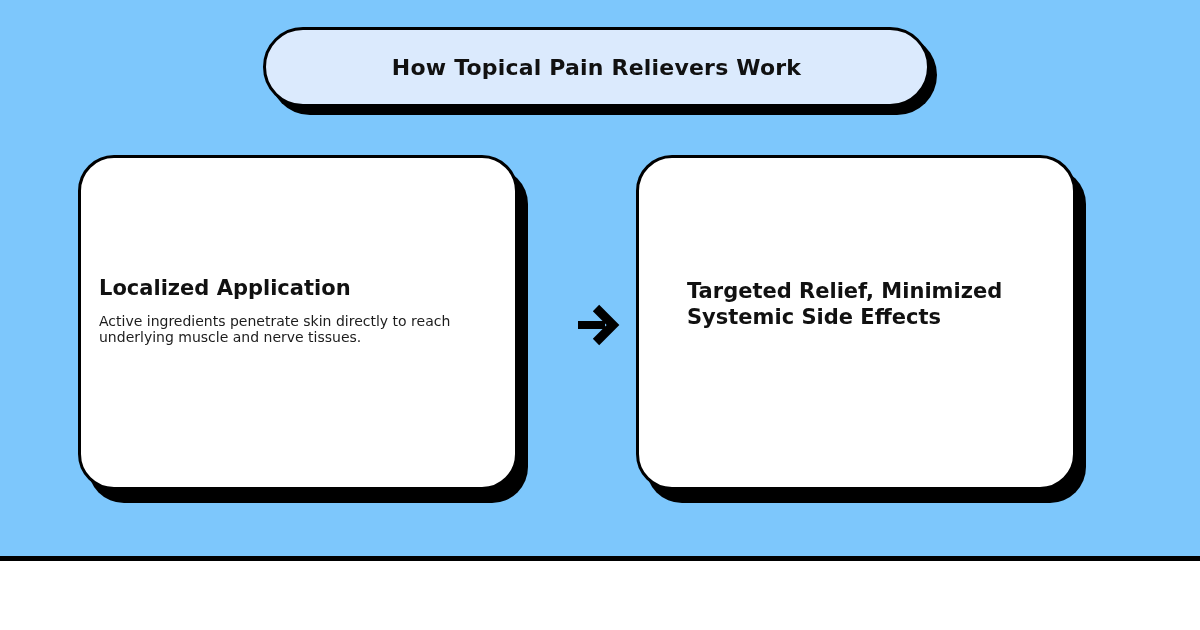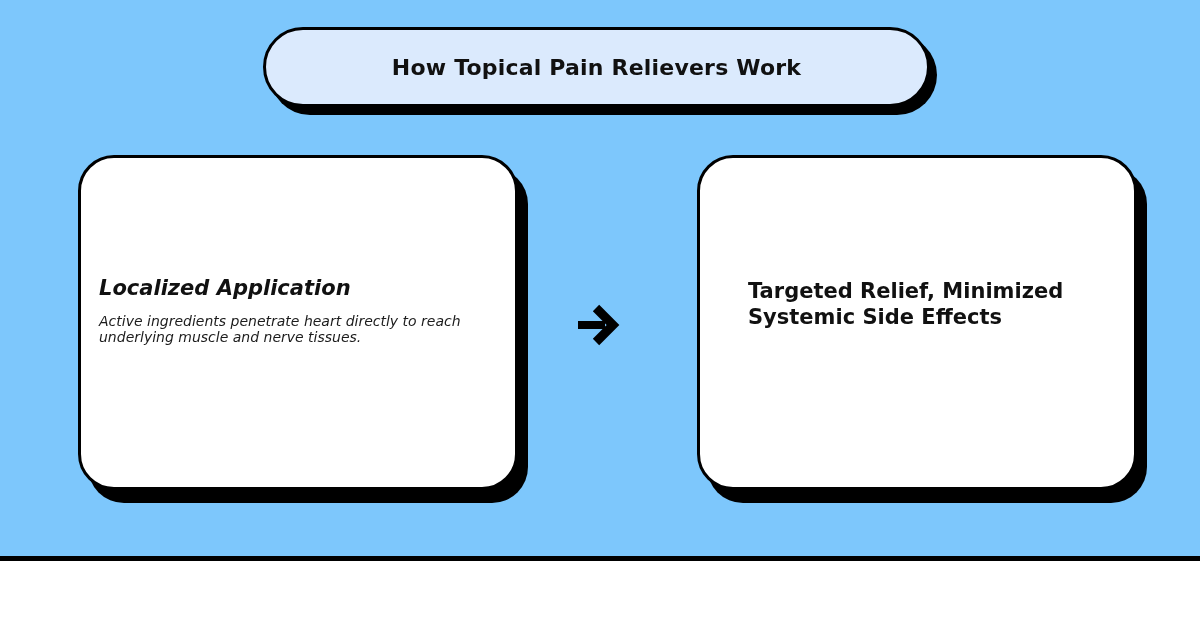--- a/index.html
+++ b/index.html
@@ -55,22 +55,22 @@
     width:440px;height:335px;
     background:var(--card-fill);
     border:3px solid var(--outline);
     border-radius:36px;
     box-shadow:10px 13px 0 0 var(--outline);
     display:flex;
     flex-direction:column;
     justify-content:center;
     padding:0 19px 24px 18px;
   }
-  .card-left{left:78px;font-style:italic;}
-  .card-right{left:697px;padding-left:48px;}
+  .card-left{left:78px;}
+  .card-right{left:636px;padding-left:48px;}
   .card h2{
     margin:0 0 12px 0;
     font-size:21px;
     line-height:1.2;
     font-weight:bold;
     color:var(--title-text);
     white-space:pre-line;
   }
   .card p{
     margin:0;
@@ -98,21 +98,21 @@
 <div class="canvas">
 
   <div class="blue-area">
 
     <div class="banner">
       <h1>How Topical Pain Relievers Work</h1>
     </div>
 
     <div class="card card-left">
       <h2>Localized Application</h2>
-      <p>Active ingredients penetrate heart directly to reach
+      <p>Active ingredients penetrate skin directly to reach
 underlying muscle and nerve tissues.</p>
     </div>
 
     <div class="arrow">
       <svg width="46" height="46" viewBox="0 0 46 46" aria-hidden="true">
         <line x1="3" y1="23" x2="30" y2="23" stroke="#000000" stroke-width="8"></line>
         <path d="M21 6 L38 23 L21 40" fill="none" stroke="#000000" stroke-width="9"></path>
       </svg>
     </div>
 

